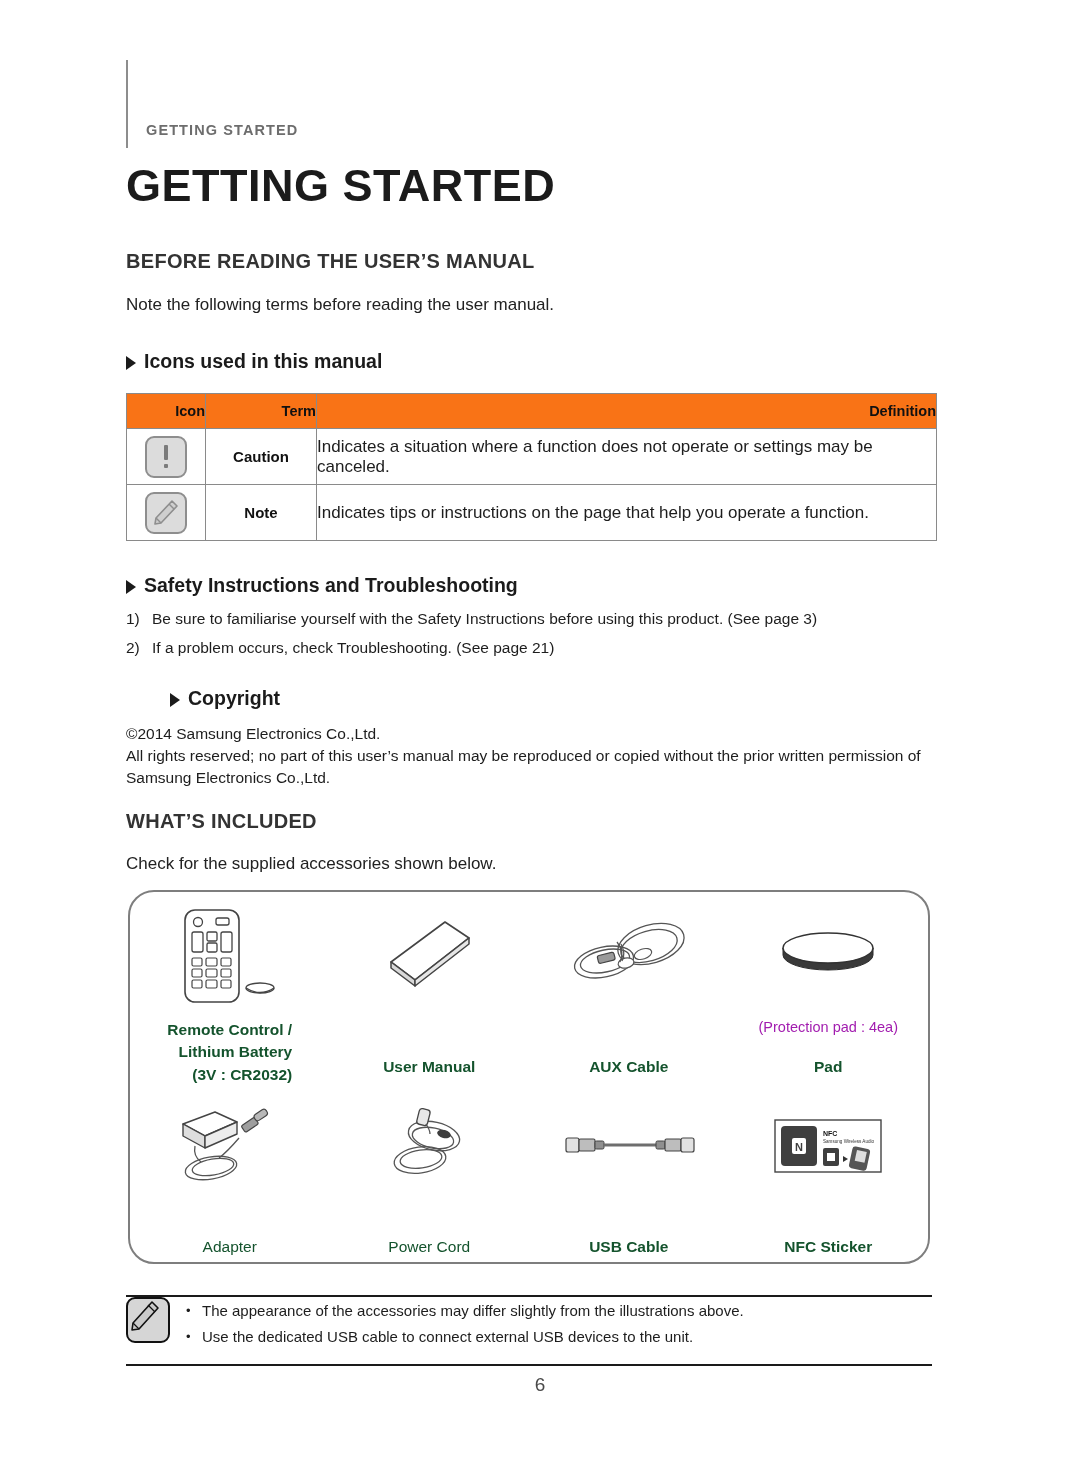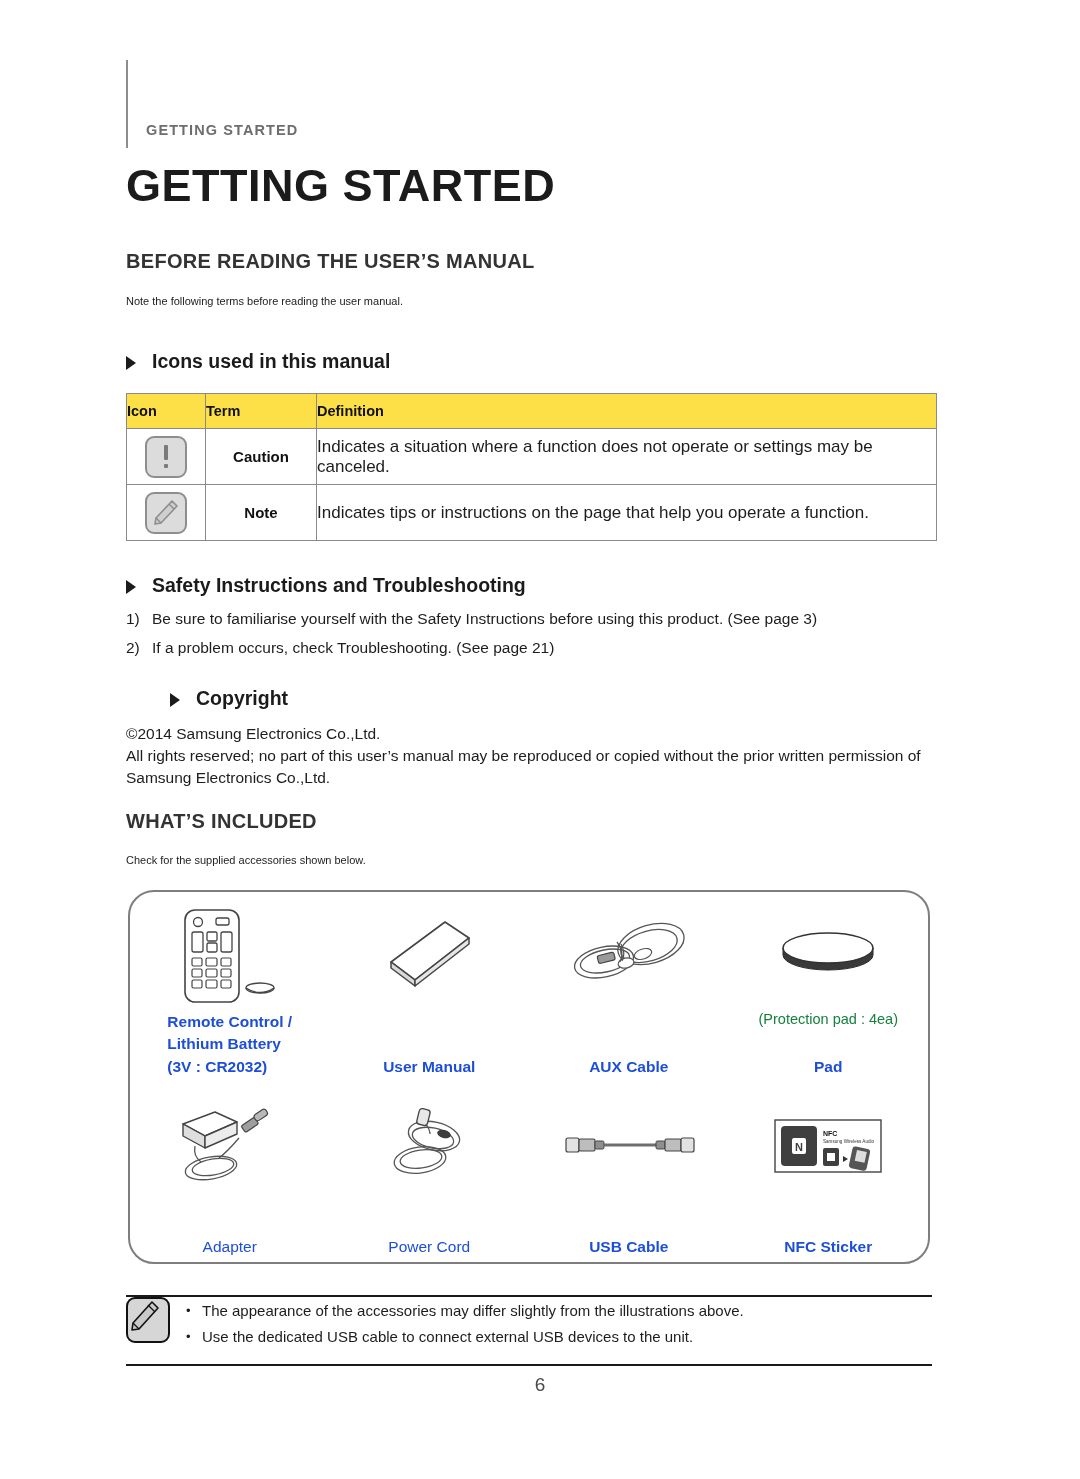--- a/index.html
+++ b/index.html
@@ -61,36 +61,36 @@
     font-weight: bold;
     letter-spacing: 0.3px;
     color: #333333;
   }
   .h1-before { top: 238px; }
   .h1-whats  { top: 798px; }
 
   .section-intro {
     position: absolute;
     left: 126px;
-    font-size: 11px;
+    font-size: 17px;
     color: #222222;
   }
   .intro-before { top: 283px; }
   .intro-whats  { top: 842px; }
 
   
   .sub-head {
     position: absolute;
     left: 126px;
     font-size: 19.5px;
     font-weight: bold;
     color: #1b1b1b;
     display: flex;
     align-items: center;
-    gap: 16px;
+    gap: 8px;
   }
   .sub-head .arrow {
     display: inline-block;
     width: 0; height: 0;
     border-left: 10px solid #1b1b1b;
     border-top: 7px solid transparent;
     border-bottom: 7px solid transparent;
     position: relative;
     top: 1px;
   }
@@ -106,26 +106,26 @@
     width: 807px;
     border-collapse: collapse;
     table-layout: fixed;
   }
   .icon-table th,
   .icon-table td {
     border: 1px solid #8a8a8a;
     padding: 0;
   }
   .icon-table thead th {
-    background: #fde047;
+    background: #f97316;
     height: 34px;
     font-size: 14.5px;
     font-weight: bold;
     color: #111111;
-    text-align: left;
+    text-align: right;
   }
   .col-icon { width: 78px; }
   .col-term { width: 110px; }
   .col-def  { width: 619px; }
 
   .icon-table tbody td {
     height: 55px;
     vertical-align: middle;
   }
   .cell-icon { text-align: center; }
@@ -232,29 +232,29 @@
   }
   .acc-art {
     height: 105px;
     display: flex;
     align-items: center;
     justify-content: center;
     margin-top: 12px;
   }
   .acc-sub {
     font-size: 14.5px;
-    color: #15803d;
-    margin-top: 2px;
+    color: #a21caf;
+    margin-top: 10px;
     text-align: right;
   }
   .acc-label {
     font-size: 15.5px;
     font-weight: bold;
-    color: #1d4ed8;
-    text-align: left;
+    color: #14532d;
+    text-align: right;
     line-height: 1.45;
     margin-top: auto;
     margin-bottom: 14px;
   }
   .acc-cell.row2 .acc-art { height: 96px; margin-top: 6px; }
   .acc-cell.row2 .acc-label { margin-bottom: 8px; font-weight: normal; }
   .acc-cell.r2-usb .acc-label,
   .acc-cell.r2-nfc .acc-label { font-weight: bold; }
   .acc-cell.r2-adapter .acc-label,
   .acc-cell.r2-power .acc-label { font-weight: normal; }

